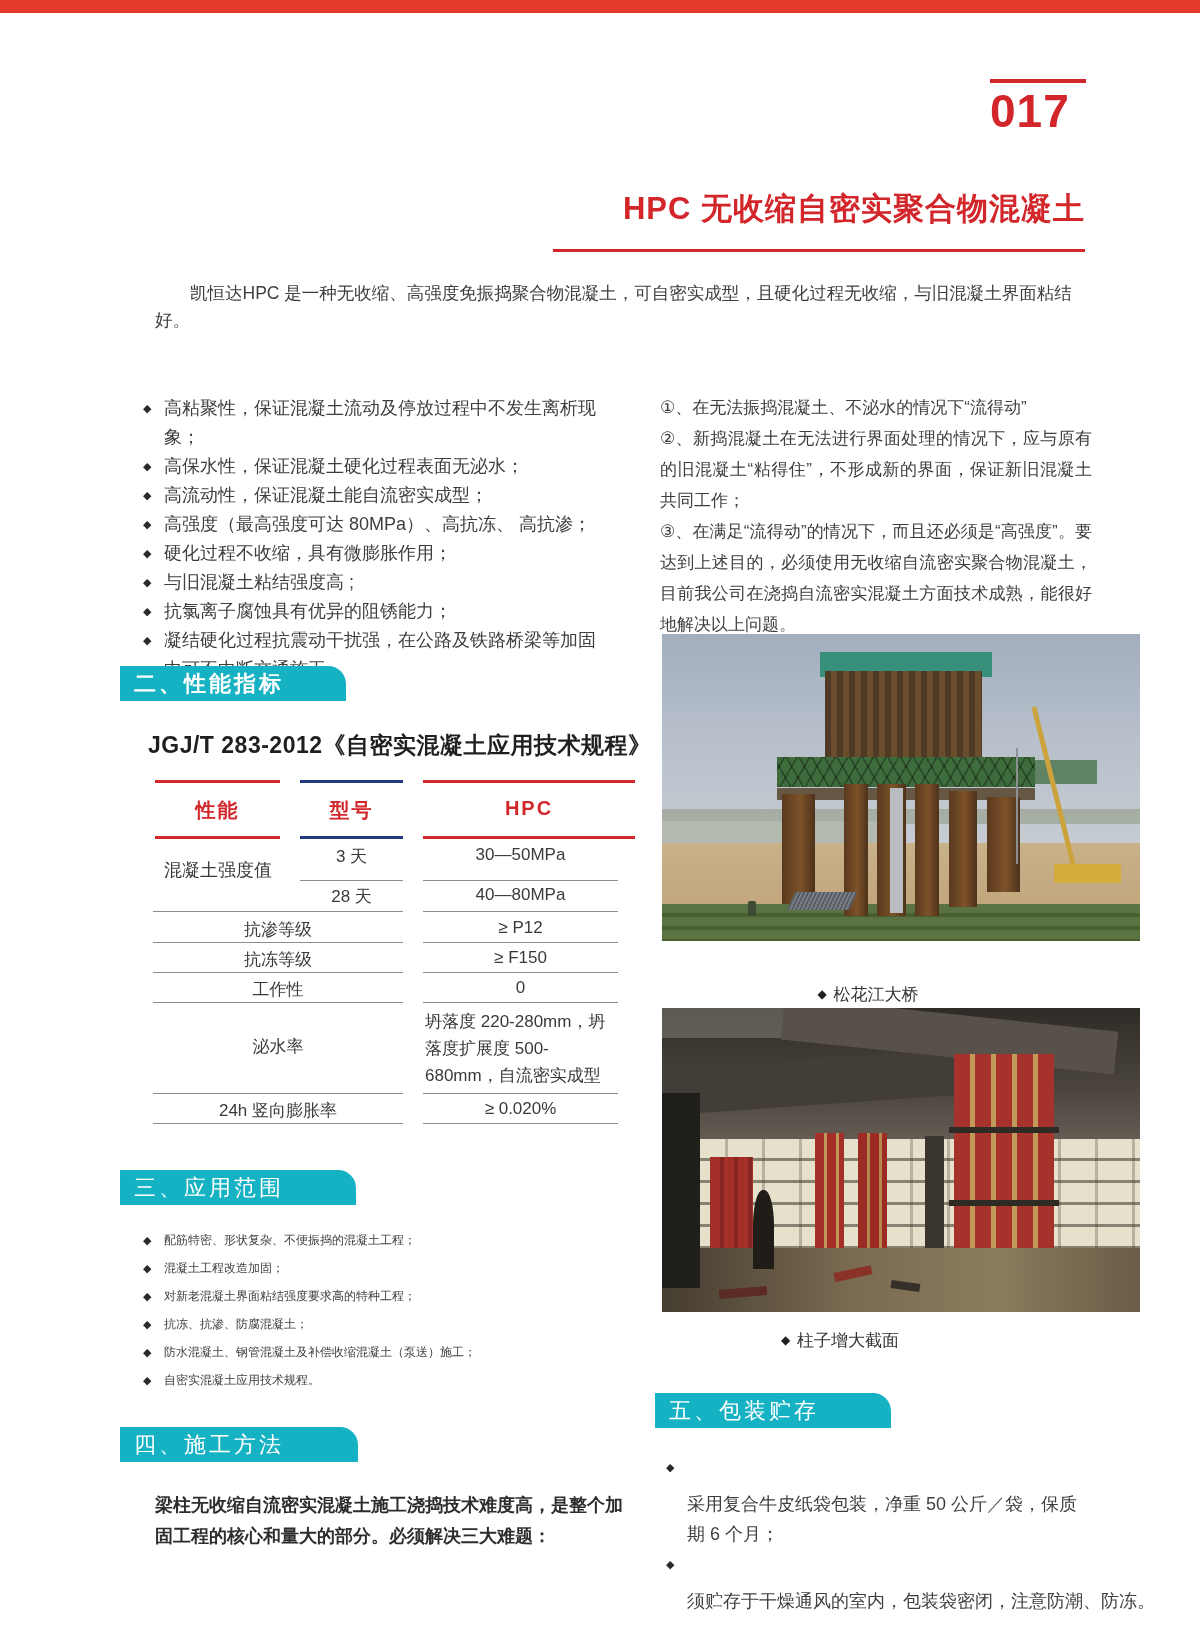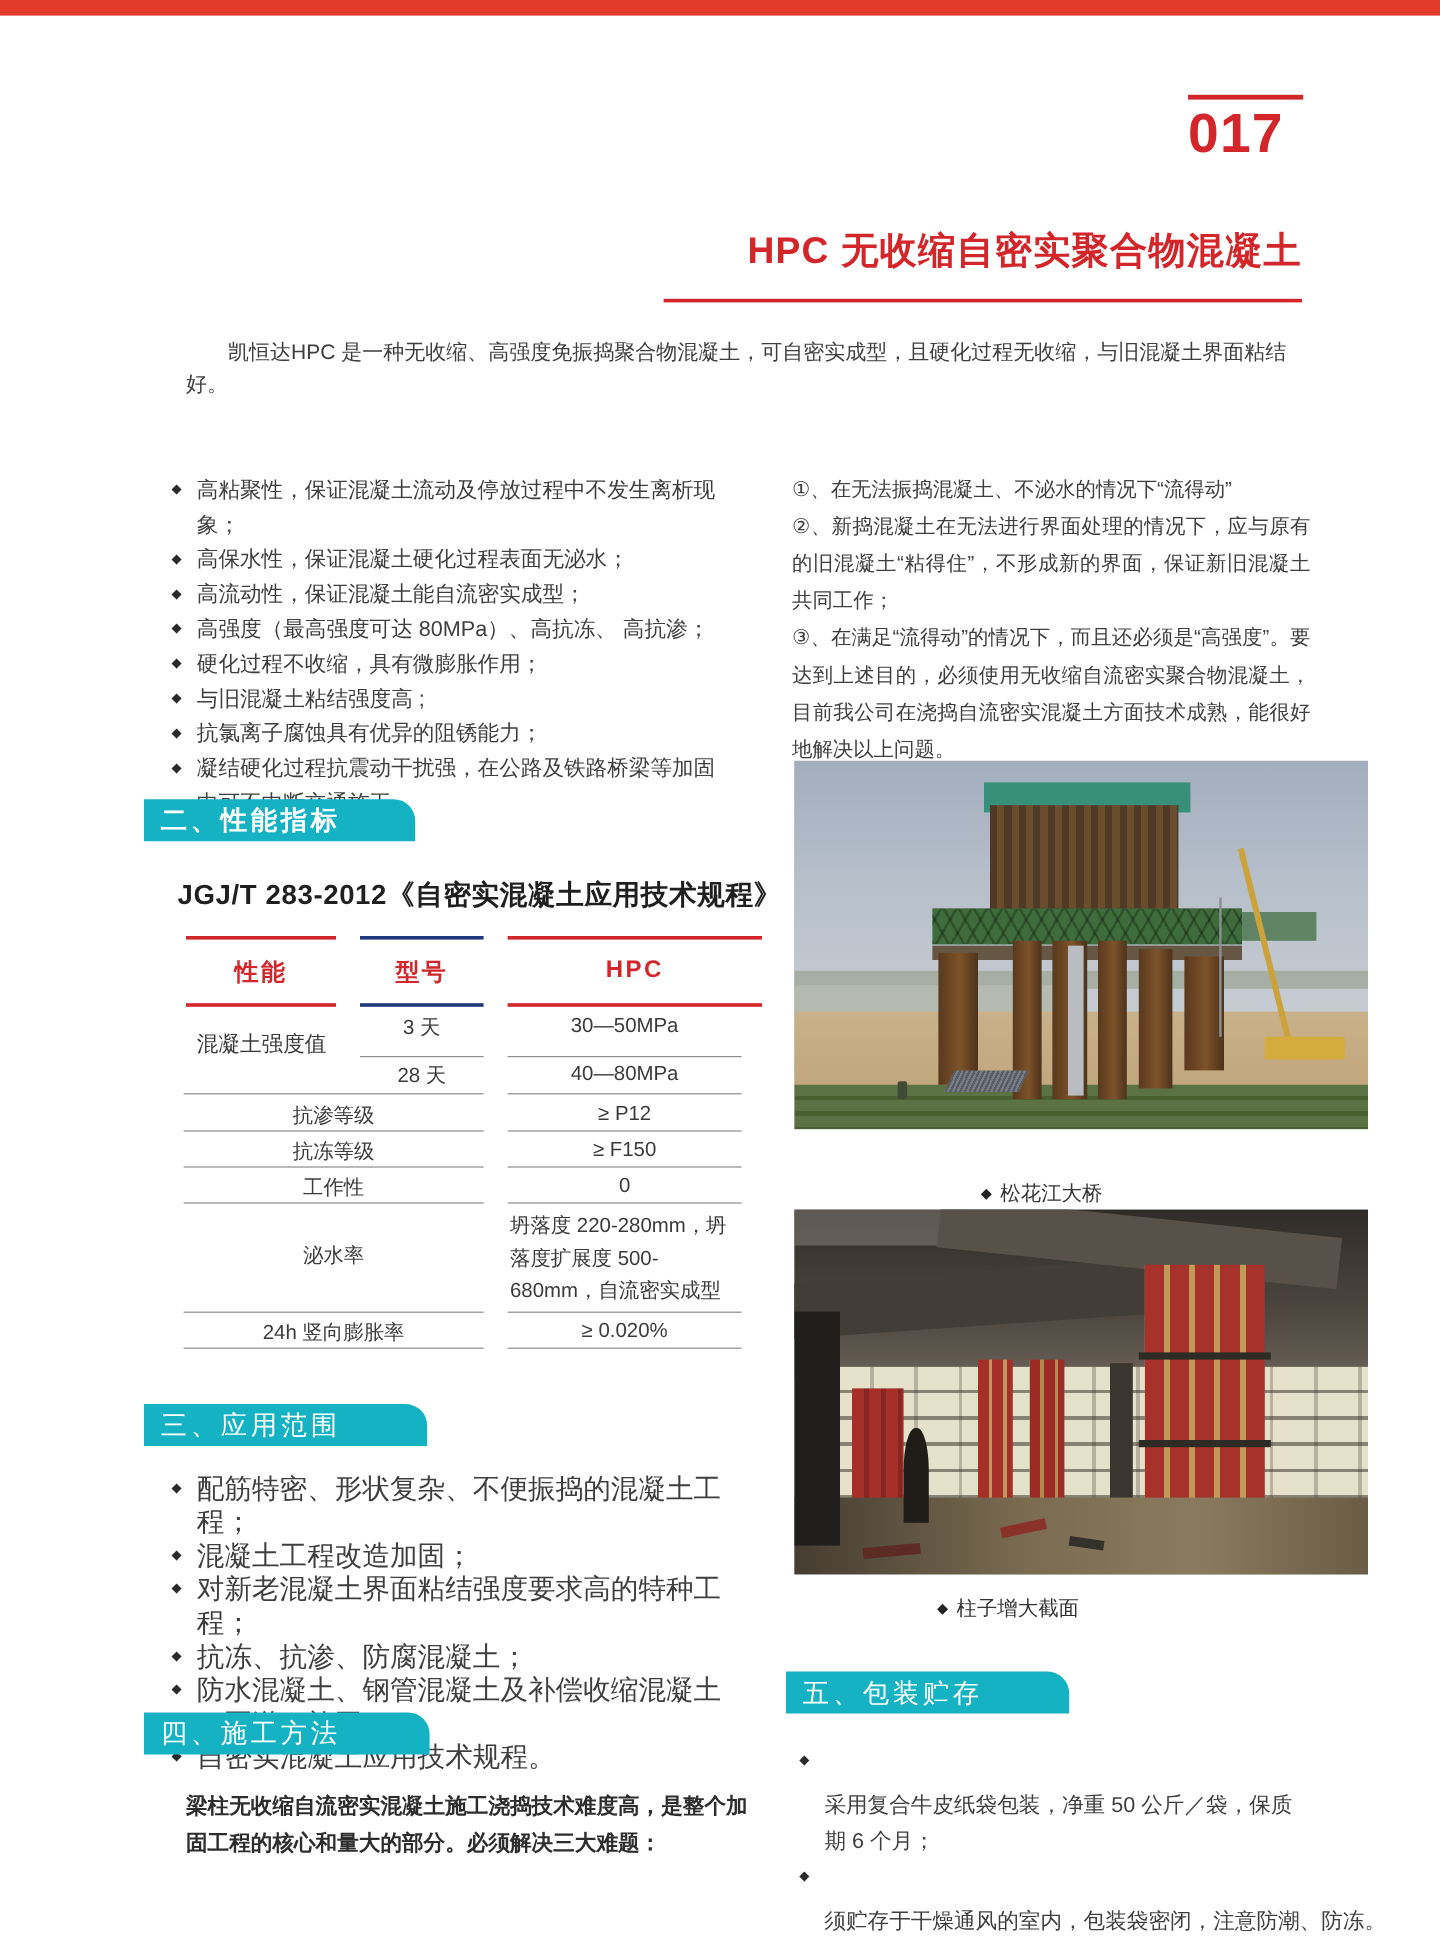--- a/index.html
+++ b/index.html
@@ -20,21 +20,21 @@
 
   .blist{position:absolute;}
   .b{display:flex;}
   .dm{width:21px;flex:none;font-size:11px;color:#2a2a2a;}
   .bt{flex:1;color:#3e3e3e;}
   #s1list .b .dm,#s3list .b .dm{line-height:29px;}
   #s1list{left:143px;top:394px;width:470px;}
   #s1list .bt{font-size:18px;line-height:29px;}
   #s3list{left:143px;top:1226px;width:480px;}
   #s3list .b .dm{line-height:28px;}
-  #s3list .bt{font-size:23px;line-height:28px;}
+  #s3list .bt{font-size:12px;line-height:28px;}
   #s5list{left:666px;top:1452px;width:436px;}
   #s5list .b .dm{line-height:30px;}
   #s5list .bt{font-size:18px;line-height:30px;margin-top:37px;}
   #s5list .b:first-child .bt{max-width:402px;}
   #s5list .b:last-child .bt{white-space:nowrap;text-align:right;}
 
   .rightcol{position:absolute;left:660px;top:392px;width:432px;color:#3e3e3e;font-size:17px;line-height:31px;text-align:justify;}
   .rightcol p{margin:0;}
 
   .tbl-title{position:absolute;left:148px;top:730px;margin:0;font-size:23px;font-weight:bold;color:#1f1f1f;letter-spacing:0.5px;}

